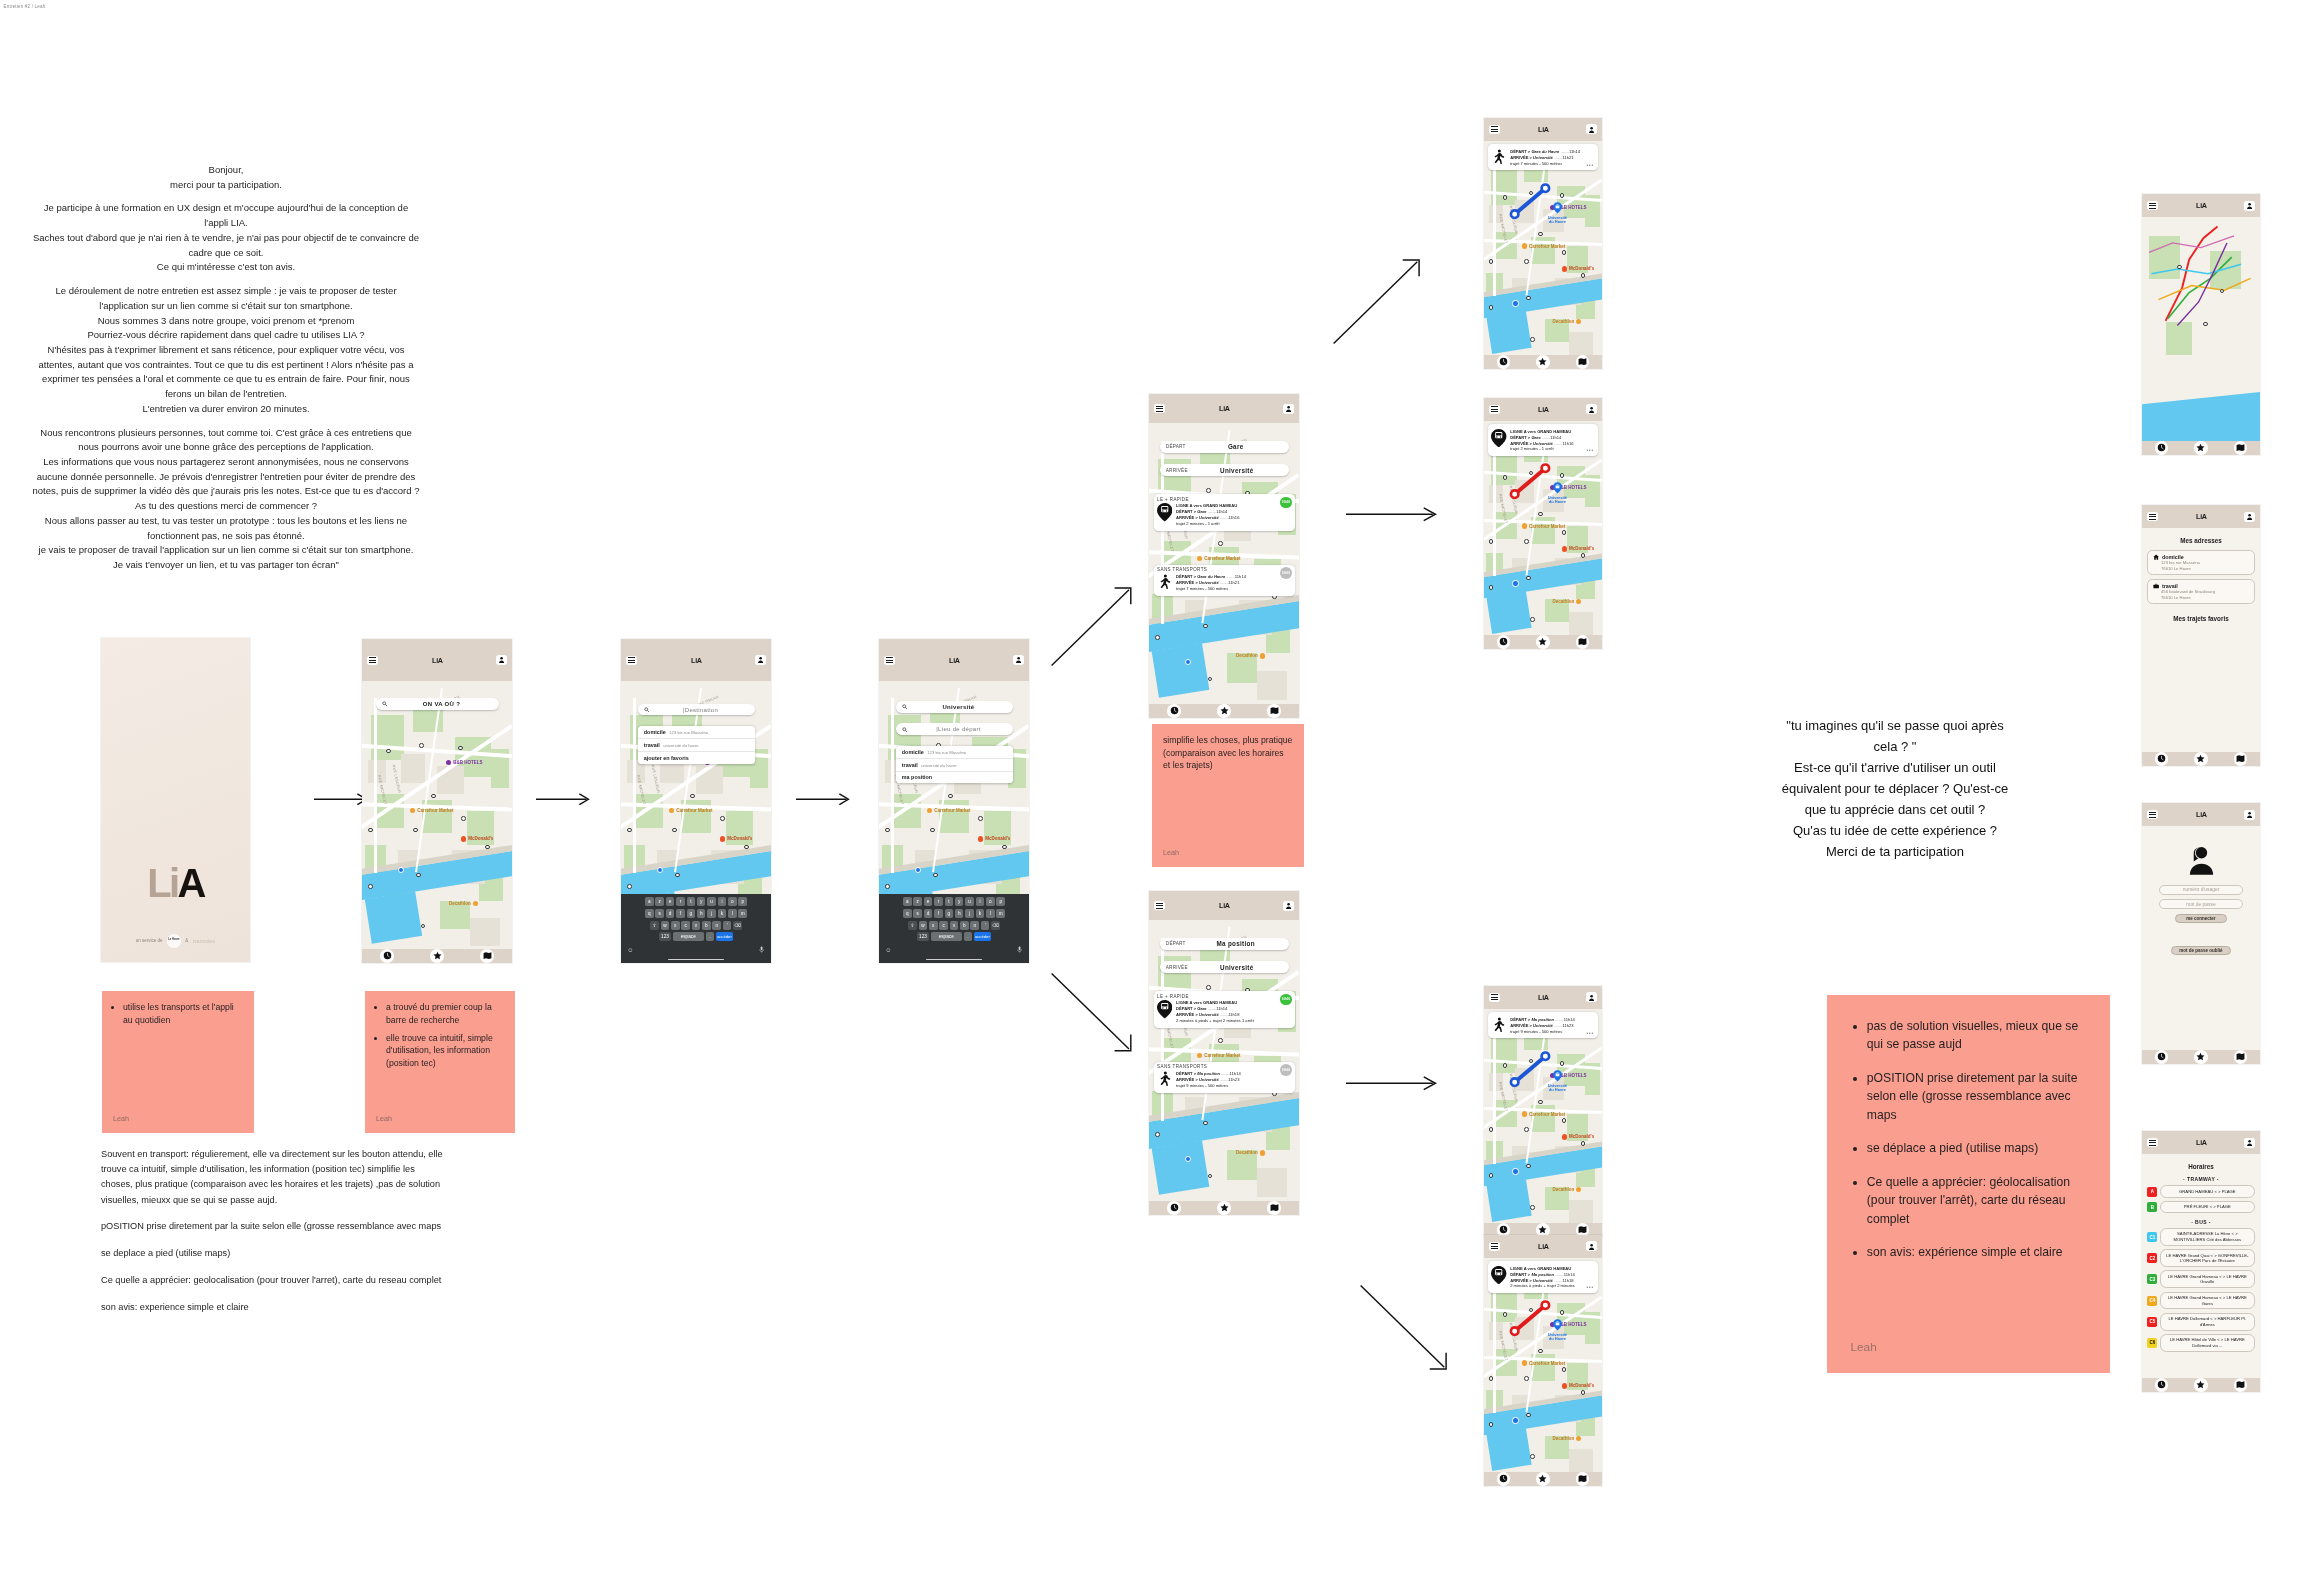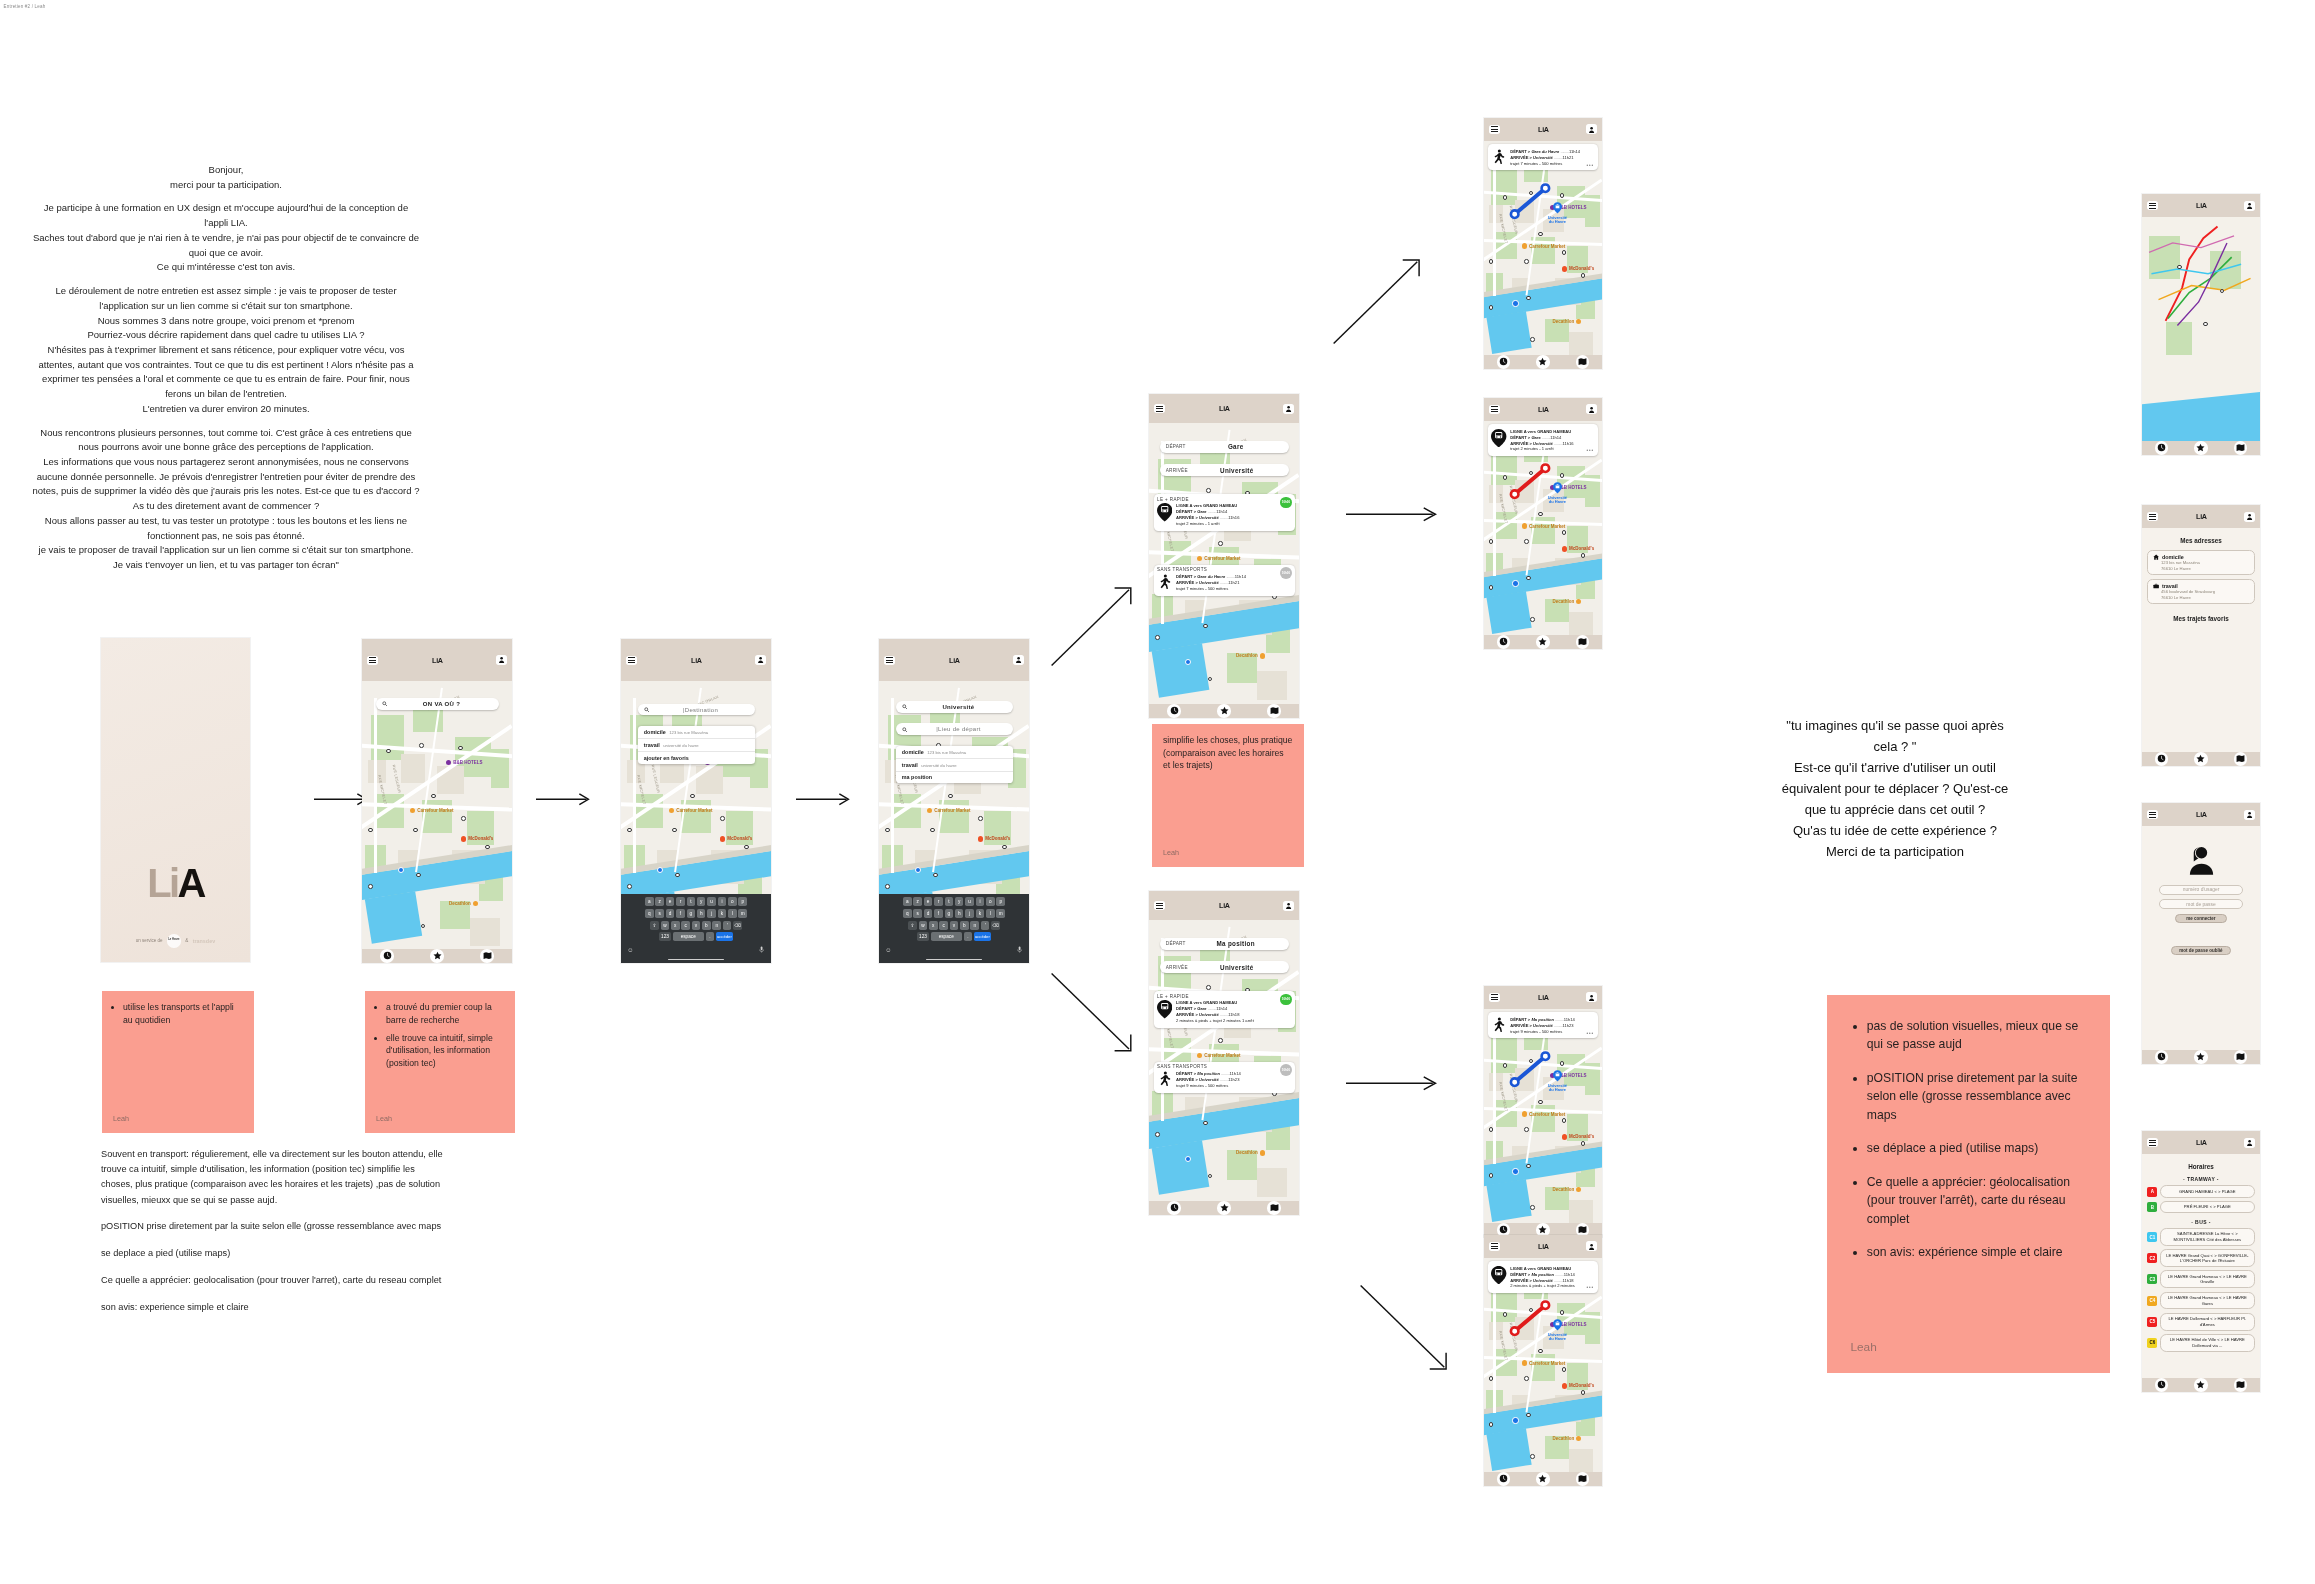--- a/index.html
+++ b/index.html
@@ -183,39 +183,39 @@
   <div class="tiny-label">Entretien #2 / Leah</div>
 
   <div class="txt-block intro" style="left:9px; top:163px; width:434px;">
     <div id="intro-lines">
         <p>Bonjour,</p>
         <p>merci pour ta participation.</p>
         <div class="sp"></div>
         <p>Je participe à une formation en UX design et m'occupe aujourd'hui de la conception de</p>
         <p>l'appli LIA.</p>
         <p>Saches tout d'abord que je n'ai rien à te vendre, je n'ai pas pour objectif de te convaincre de</p>
-        <p>quoi que ce avoir.</p>
+        <p>cadre que ce soit.</p>
         <p>Ce qui m'intéresse c'est ton avis.</p>
         <div class="sp"></div>
         <p>Le déroulement de notre entretien est assez simple : je vais te proposer de tester</p>
         <p>l'application sur un lien comme si c'était sur ton smartphone.</p>
         <p>Nous sommes 3 dans notre groupe, voici prenom et *prenom</p>
         <p>Pourriez-vous décrire rapidement dans quel cadre tu utilises LIA ?</p>
         <p>N'hésites pas à t'exprimer librement et sans réticence, pour expliquer votre vécu, vos</p>
         <p>attentes, autant que vos contraintes. Tout ce que tu dis est pertinent ! Alors n'hésite pas a</p>
         <p>exprimer tes pensées a l'oral et commente ce que tu es entrain de faire.  Pour finir, nous</p>
         <p>ferons un bilan de l'entretien.</p>
         <p>L'entretien va durer environ 20 minutes.</p>
         <div class="sp"></div>
         <p>Nous rencontrons plusieurs personnes, tout comme toi. C'est grâce à ces entretiens que</p>
         <p>nous pourrons avoir une bonne grâce des perceptions de l'application.</p>
         <p>Les informations que vous nous partagerez seront annonymisées, nous ne conservons</p>
         <p>aucune donnée personnelle. Je prévois d'enregistrer l'entretien pour éviter de prendre des</p>
         <p>notes, puis de supprimer la vidéo dès que j'aurais pris les notes. Est-ce que tu es d'accord ?</p>
-        <p>As tu des diretement avant de commencer ?</p>
+        <p>As tu des questions merci de commencer ?</p>
         <p>Nous allons passer au test, tu vas tester un prototype : tous les boutons et les liens ne</p>
         <p>fonctionnent pas, ne sois pas étonné.</p>
         <p>je vais te proposer de travail l'application sur un lien comme si c'était sur ton smartphone.</p>
         <p>Je vais t'envoyer un lien, et tu vas partager ton écran"</p>
       </div>
   </div>
 
 
   <div class="notes-left" style="left:101px; top:1147px; width:344px;">
     <div id="notes-paragraphs">

